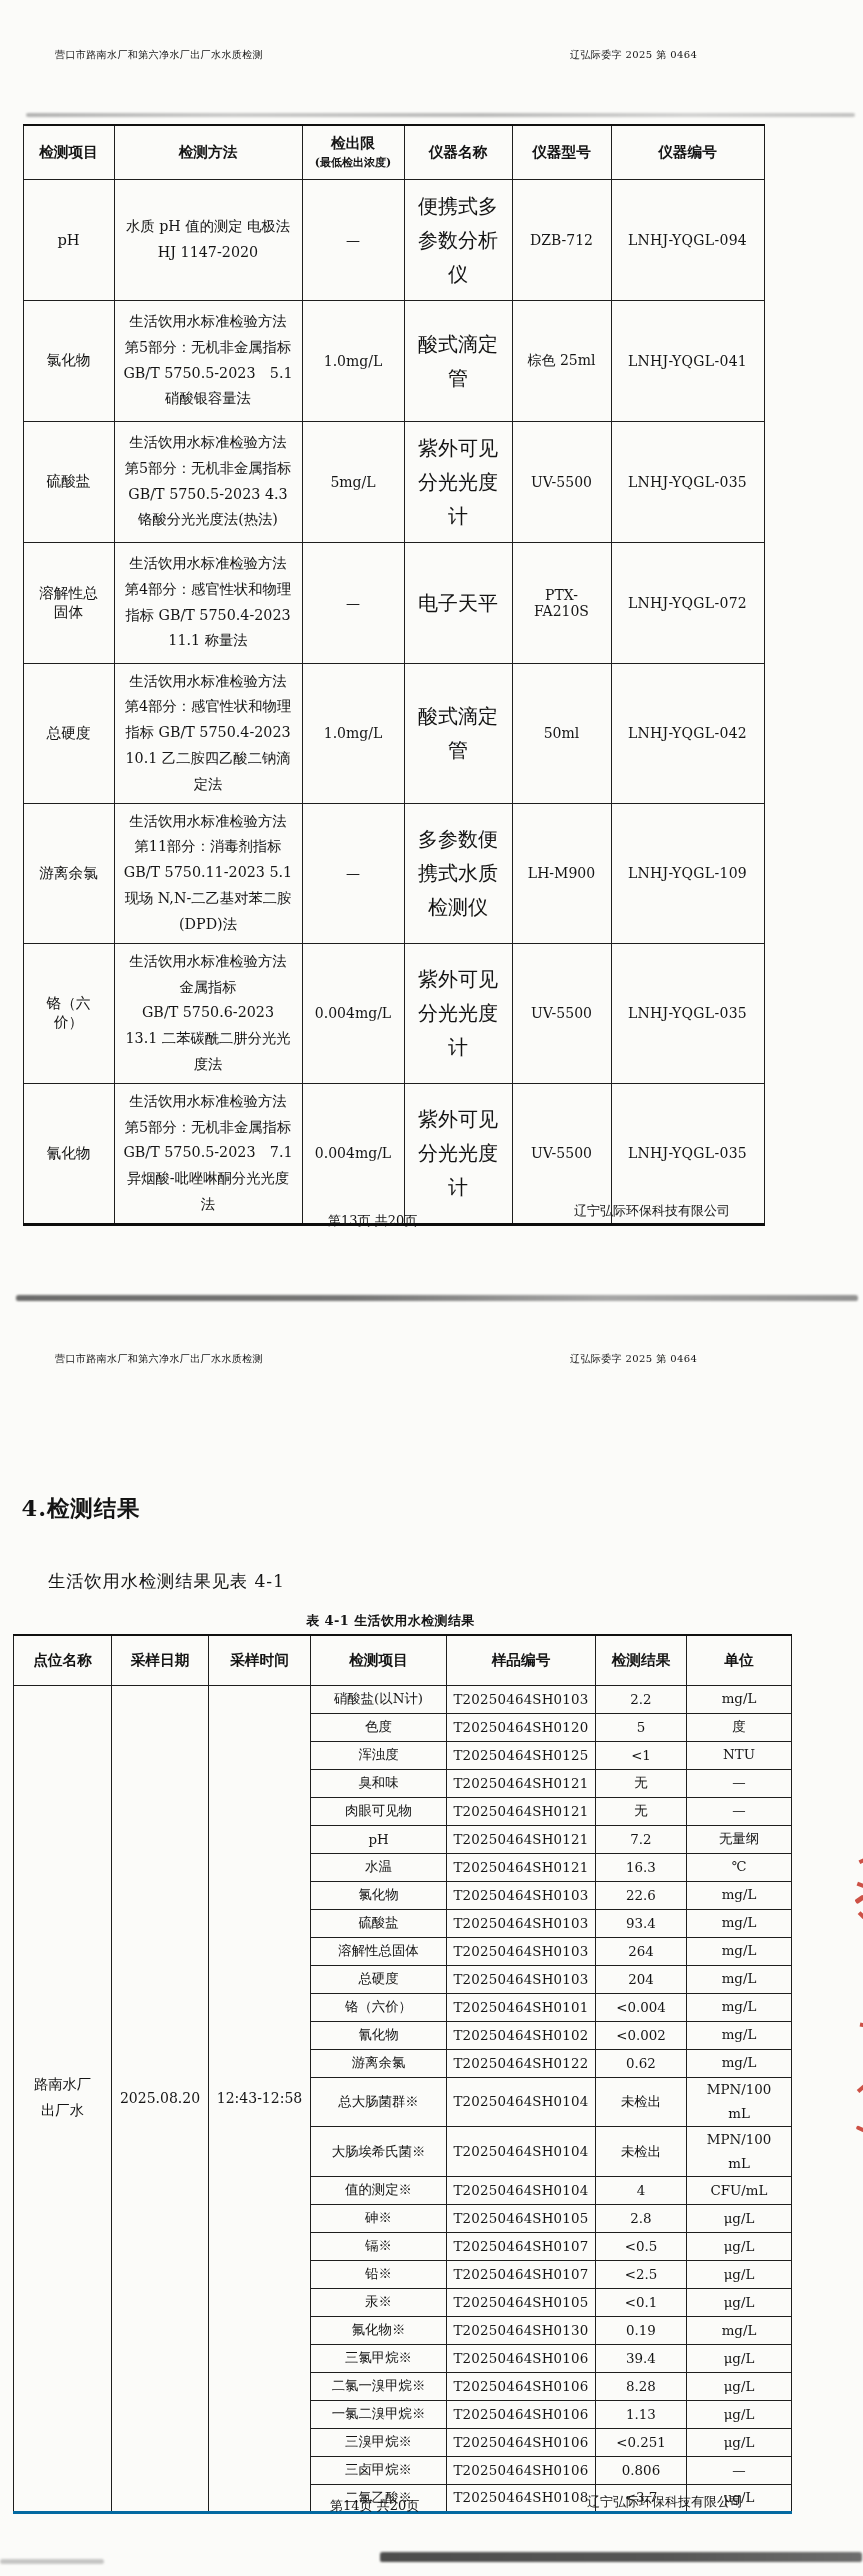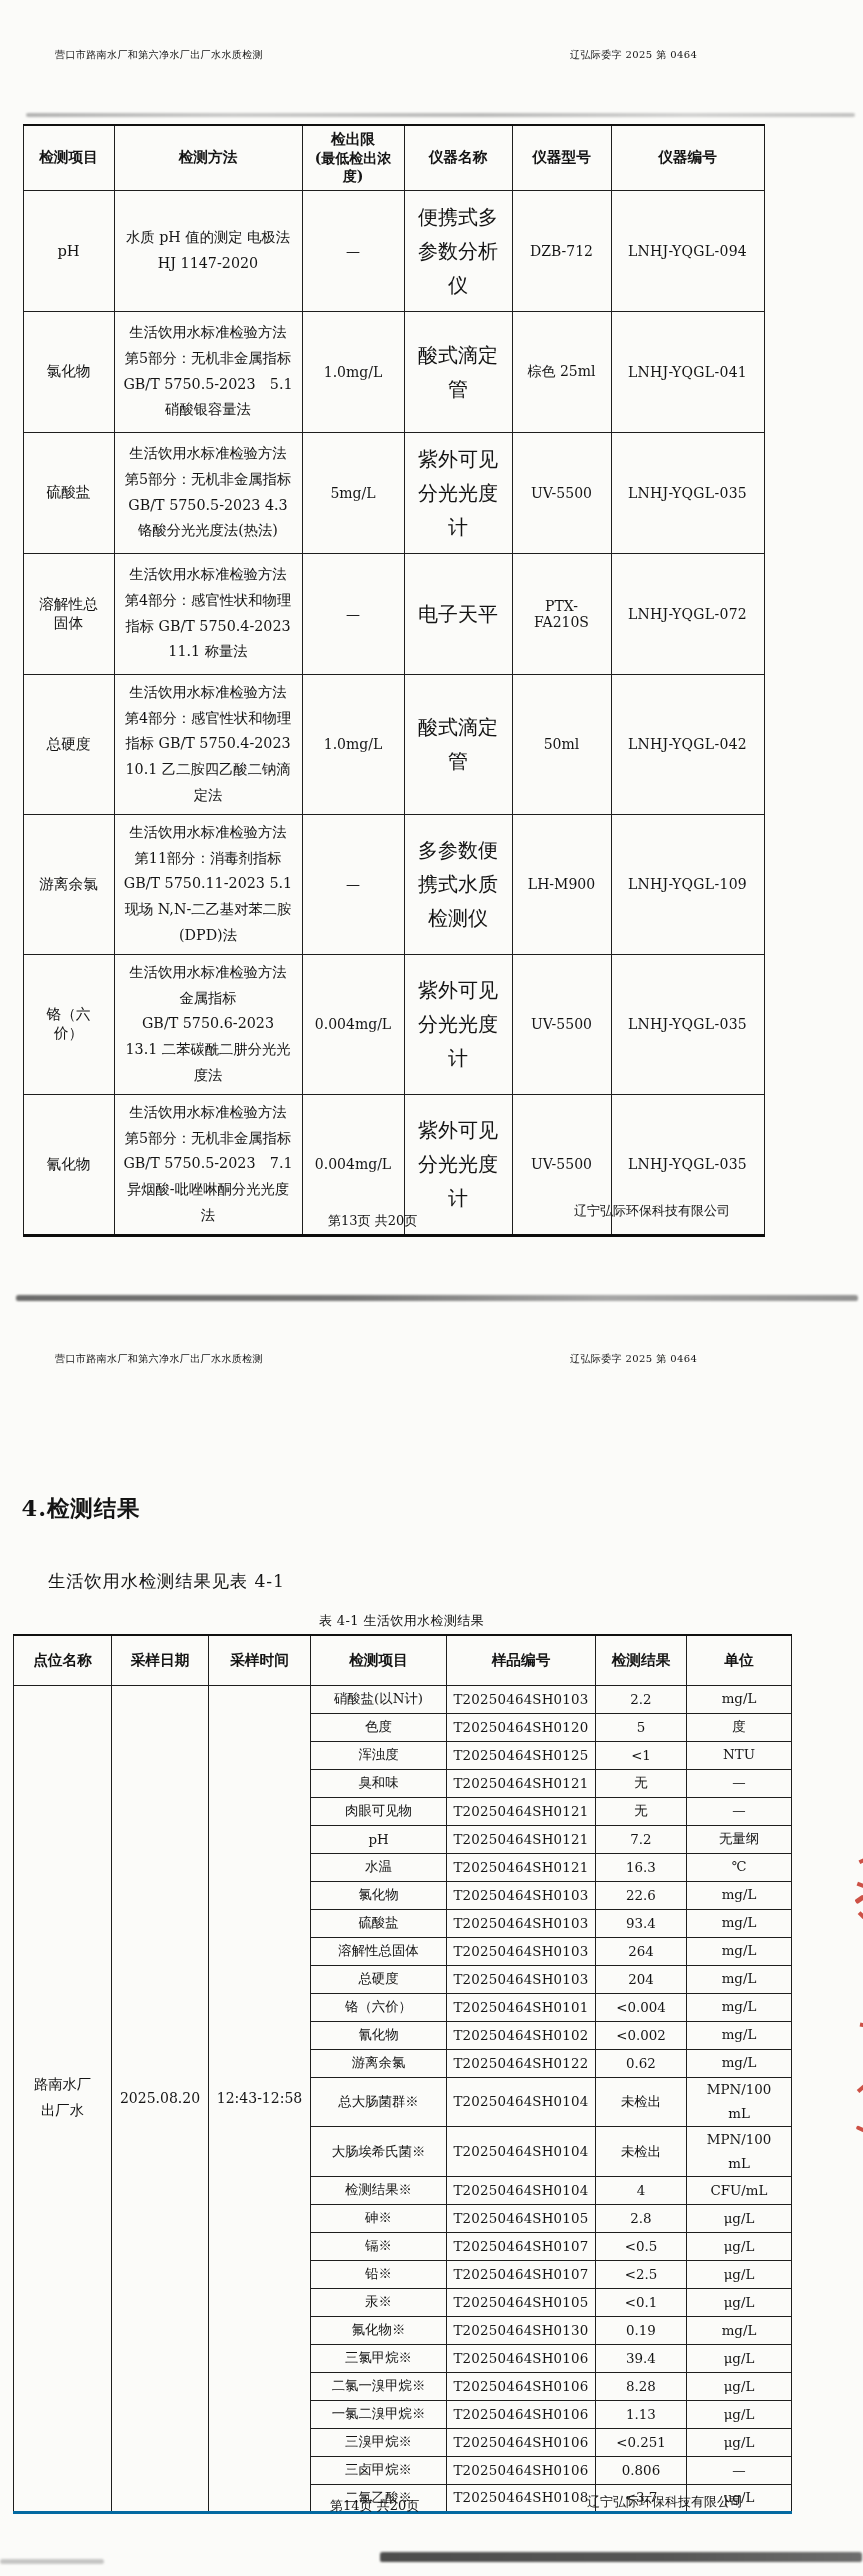--- a/index.html
+++ b/index.html
@@ -17,33 +17,33 @@
   table{position:absolute;border-collapse:collapse;table-layout:fixed;}
   td,th{overflow:hidden;}
 
   
   #table1{left:22.5px;top:124px;width:741px;
     border-top:2.6px solid #101010;border-bottom:3.5px solid #0c0c0c;}
   #table1 th,#table1 td{
     border:1.3px solid #1e1e1e;text-align:center;vertical-align:middle;padding:3.5px 5.2px;}
   #table1 thead tr{height:54px;}
   #table1 th{font-size:14.7px;font-weight:bold;}
-  #table1 th .sub{display:block;font-size:14px;font-weight:bold;margin-top:1.7px;}
+  #table1 th .sub{display:block;font-size:11px;font-weight:bold;margin-top:1.7px;}
   #table1 tbody tr{height:121px;}
   #table1 td.item-cell{font-size:14.7px;padding:3.5px 12px;}
   #table1 td.method-cell{font-size:14.3px;line-height:1.8;padding:5.2px 8.6px;white-space:pre-line;}
   #table1 td.limit-cell,#table1 td.model-cell{font-size:14px;}
   #table1 td.instrument-cell{font-size:20px;line-height:1.7;padding:3.5px 10.4px;}
   #table1 td.serial-cell{font-size:14px;letter-spacing:0.3px;}
 
   
   #section-title{position:absolute;left:21.6px;top:1493px;font-size:22.5px;font-weight:bold;letter-spacing:0.9px;}
   #section-subtitle{position:absolute;left:48px;top:1569px;font-size:17.3px;letter-spacing:0.9px;}
-  #table2-caption{position:absolute;left:13px;top:1612px;width:777px;text-align:center;
-    font-size:13px;font-weight:normal;letter-spacing:0.4px;}
+  #table2-caption{position:absolute;left:2px;top:1612px;width:777px;text-align:center;
+    font-size:13px;font-weight:bold;letter-spacing:0.4px;}
 
   
   #table2{left:13px;top:1634px;width:777px;
     border-top:2.6px solid #101010;border-bottom:3px solid #0369a1;}
   #table2 th,#table2 td{border:1.1px solid #1e1e1e;text-align:center;vertical-align:middle;}
   #table2 thead tr{height:50px;}
   #table2 th{font-size:14.7px;font-weight:bold;}
   #table2 tbody tr{height:28px;}
   #table2 td{font-size:13.4px;padding:0.9px 3.5px;}
   #table2 td.unit-cell{white-space:pre-line;line-height:1.75;margin-left:44px;}
@@ -299,21 +299,21 @@
 mL</td>
       </tr>
       <tr>
         <td class="testitem-cell">大肠埃希氏菌※</td>
         <td class="sampleno-cell">T20250464SH0104</td>
         <td class="result-cell">未检出</td>
         <td class="unit-cell">MPN/100
 mL</td>
       </tr>
       <tr>
-        <td class="testitem-cell">检测结果※</td>
+        <td class="testitem-cell">值的测定※</td>
         <td class="sampleno-cell">T20250464SH0104</td>
         <td class="result-cell">4</td>
         <td class="unit-cell">CFU/mL</td>
       </tr>
       <tr>
         <td class="testitem-cell">砷※</td>
         <td class="sampleno-cell">T20250464SH0105</td>
         <td class="result-cell">2.8</td>
         <td class="unit-cell">μg/L</td>
       </tr>

